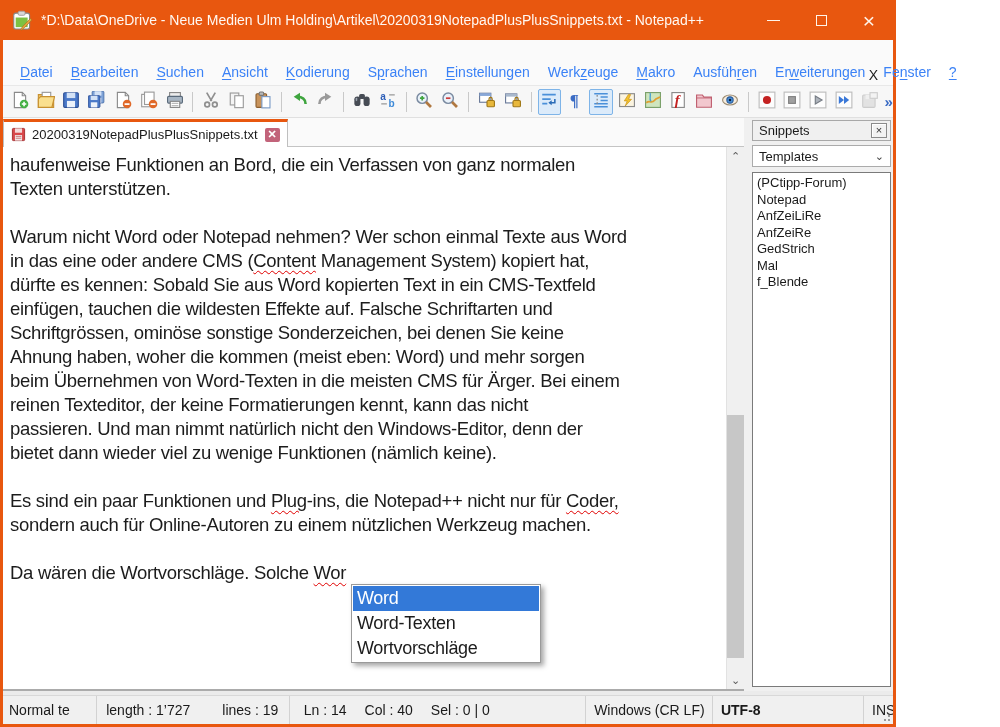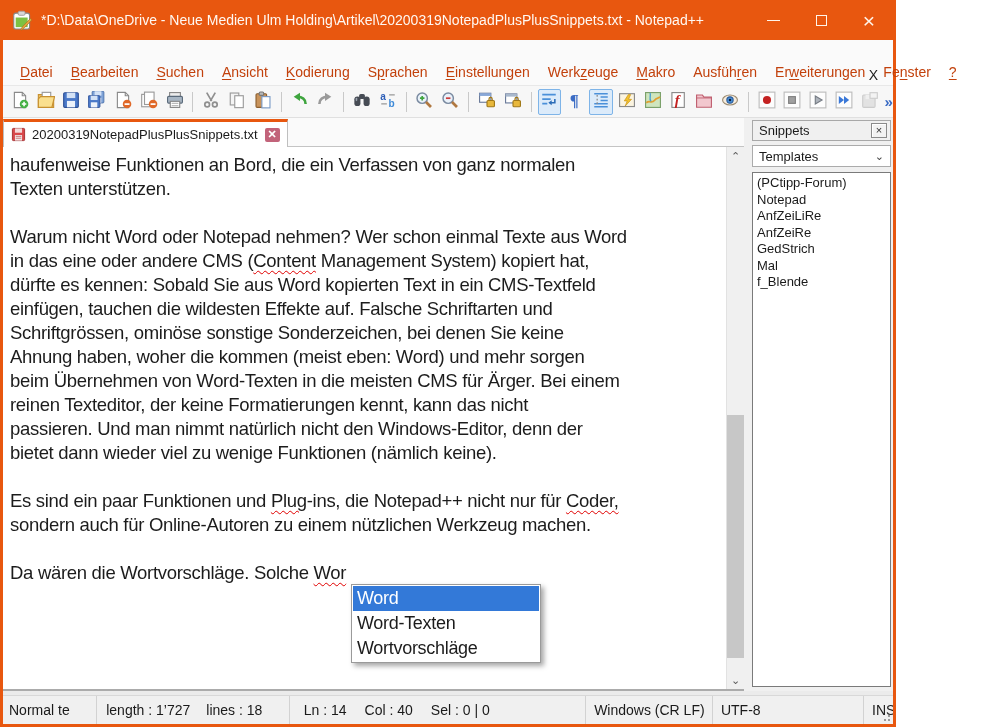--- a/index.html
+++ b/index.html
@@ -15,21 +15,21 @@
                 overflow:hidden; flex:1 1 auto; }
   .win-btn { width:48px; height:40px; display:flex; align-items:center; justify-content:center;
              color:#FFF4EA; flex:0 0 auto; cursor:default; }
   .glyph-min { width:13px; height:0; border-top:1.6px solid #FFF4EA; display:block; }
   .glyph-max { width:11px; height:11px; border:1.6px solid #FFF4EA; display:block; }
   .glyph-close { font-size:21px; line-height:1; font-weight:400; }
 
   
   .menubar { background:#FAFAFA; flex:0 0 auto; }
   .menu-row1 { height:24px; display:flex; align-items:center; padding-left:8px; }
-  .menu-item { font-size:14px; color:#c2410c; padding:2px 9px; white-space:nowrap;margin-top:40px; }
+  .menu-item { font-size:14px; color:#3b82f6; padding:2px 9px; white-space:nowrap;margin-top:40px; }
   .menu-item u { text-decoration:underline; text-underline-offset:2px; }
   .menu-row2 { height:21px; display:flex; justify-content:flex-end; align-items:center;
                padding-right:15px; }
   .menu-x { font-size:14px; color:#222; }
 
   
   .toolbar { height:33px; background:#F7F7F7; border-top:1px solid #E8E8E8;
              border-bottom:1px solid #E0E0E0; display:flex; align-items:center;
              padding-left:4px; flex:0 0 auto; }
   .tb-btn { width:26px; height:26px; display:flex; align-items:center; justify-content:center;
@@ -99,24 +99,24 @@
   .list-item { font-size:13px; line-height:16.5px; color:#1a1a1a; white-space:nowrap; }
 
   
   .gap-strip { height:4px; background:#EBEBEB; flex:0 0 auto; }
   .statusbar { height:29px; background:#F0F0F0; border-top:1px solid #D8D8D8;
                display:flex; align-items:stretch; font-size:14px; color:#1a1a1a;
                flex:0 0 auto; }
   .st-sec { border-right:1px solid #D2D2D2; display:flex; align-items:center;
             overflow:hidden; white-space:nowrap; }
   .st-1 { width:104px; padding-left:6px; }
-  .st-2 { width:213px; padding-left:9px; gap:16px; }
+  .st-2 { width:213px; padding-left:9px; gap:32px; }
   .st-3 { width:328px; padding-left:14px; gap:18px; }
   .st-4 { width:140px; padding-left:8px; }
-  .st-5 { width:167px; padding-left:8px; }
+  .st-5 { width:167px; padding-left:8px;font-weight:bold; }
   .st-6 { flex:1 1 auto; padding-left:8px; border-right:none; position:relative; }
   .grip { position:absolute; right:2px; bottom:2px; width:10px; height:10px;
           background:
             radial-gradient(circle at 8px 8px, #9a9a9a 1px, transparent 1.3px),
             radial-gradient(circle at 8px 4px, #9a9a9a 1px, transparent 1.3px),
             radial-gradient(circle at 4px 8px, #9a9a9a 1px, transparent 1.3px); }
   .bottom-border { height:3px; background:#E8570F; flex:0 0 auto; }
 </style>
 </head>
 <body>
@@ -468,21 +468,21 @@
         </div>
     </div>
   </div>
 
   <div class="gap-strip"></div>
 
   <div class="statusbar">
     <div class="st-sec st-1">Normal te</div>
     <div class="st-sec st-2">
       <span>length : 1’727</span>
-      <span>lines : 18</span>
+      <span>lines : 19</span>
     </div>
     <div class="st-sec st-3">
       <span>Ln : 14</span>
       <span>Col : 40</span>
       <span>Sel : 0 | 0</span>
     </div>
     <div class="st-sec st-4">Windows (CR LF)</div>
     <div class="st-sec st-5">UTF-8</div>
     <div class="st-sec st-6">
       <span>INS</span>

